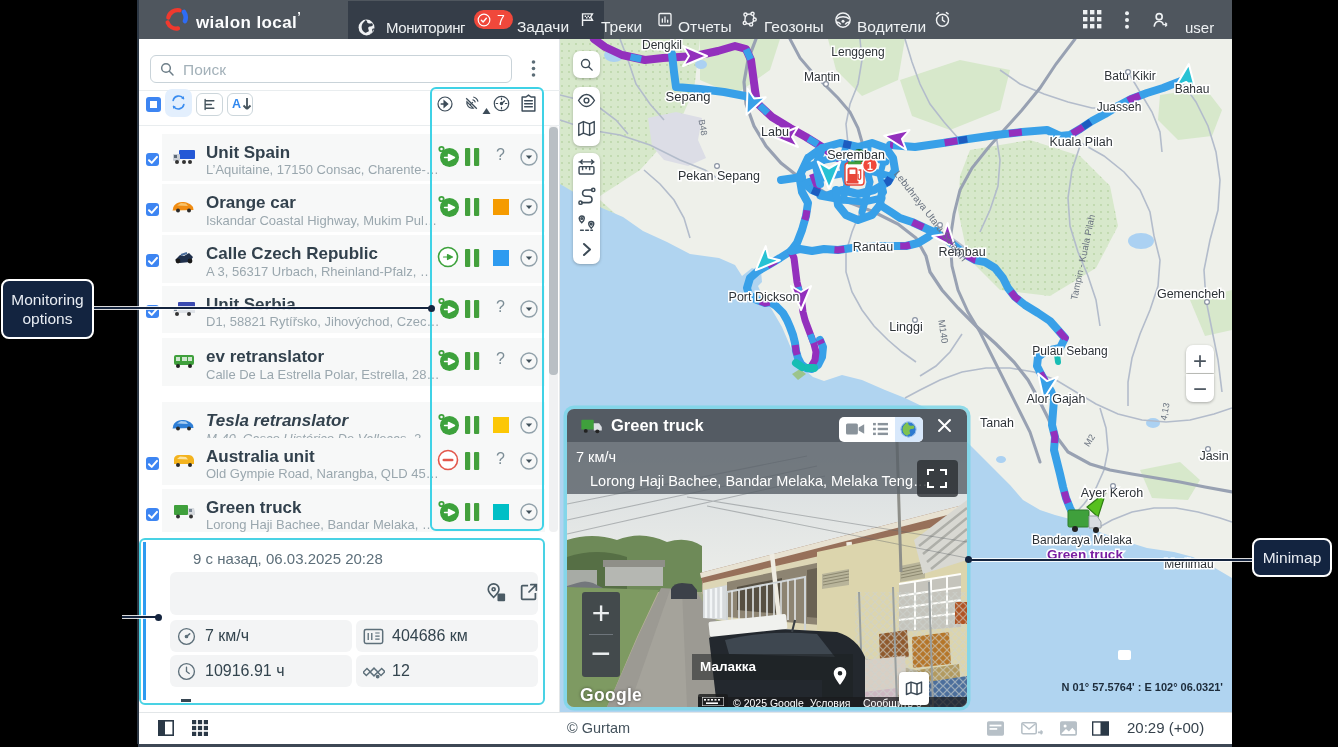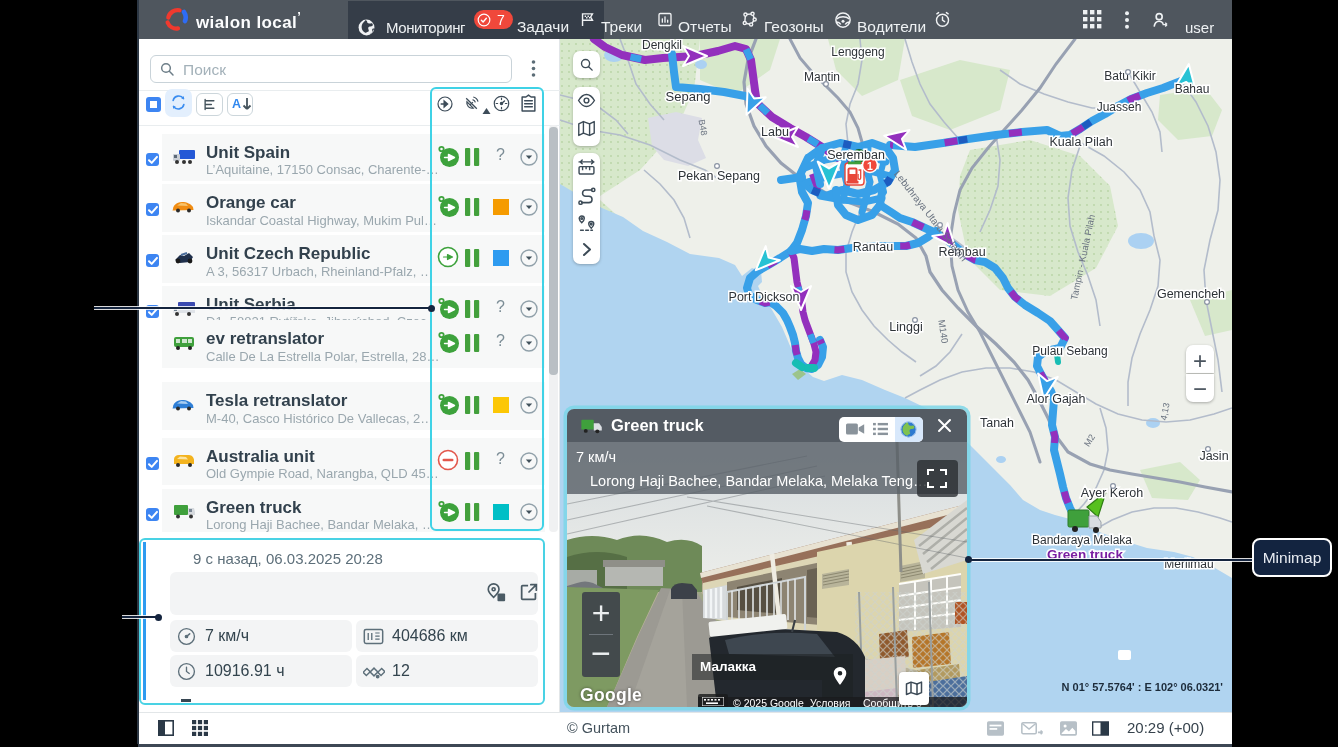--- a/index.html
+++ b/index.html
@@ -242,21 +242,21 @@
     <div class="ckbx" style="top:164.4px;"><svg width="14" height="14" viewBox="0 0 14 14">
             <path d="M3 7.2l2.7 2.7 5.3-6" fill="none" stroke="#fff" stroke-width="2" stroke-linecap="round" stroke-linejoin="round"></path>
           </svg></div>
     <div class="rowcard" style="top:196.1px; height:47.5px;">
     <svg class="abs" style="left:9px;top:13px;" width="26" height="18" viewBox="0 0 26 18">
             <path d="M4 12l5-5 4 1 5-3 4 4-3 5-10 1z" fill="#20304c"></path>
             <circle cx="7" cy="13" r="2.4" fill="#1a1a1a"></circle>
             <circle cx="19" cy="13" r="2.4" fill="#1a1a1a"></circle>
             <path d="M10 7l6-2" stroke="#4a6c9b" stroke-width="2"></path>
           </svg>
-    <div class="uname">Unit Czech Republic</div>
+    <div class="uname">Calle Czech Republic</div>
     <div class="uaddr">A 3, 56317 Urbach, Rheinland-Pfalz, Germ</div>
     <svg class="abs" style="left:275px;top:11px;" width="22" height="22" viewBox="0 0 22 22">
             <circle cx="11" cy="11" r="9.5" fill="#fff" stroke="#3da23c" stroke-width="1.6"></circle>
             <path d="M6.5 11h4V8.5l5 2.5-5 2.5V11z" fill="#3da23c" stroke="#3da23c" stroke-width="1.2" stroke-linejoin="round"></path>
           </svg>
     <svg class="abs" style="left:303px;top:14px;" width="15" height="18" viewBox="0 0 15 18">
             <rect x="0" y="0" width="5.2" height="18" rx="1" fill="#43a03c"></rect>
             <rect x="9" y="0" width="5.2" height="18" rx="1" fill="#43a03c"></rect>
           </svg>
     <div class="abs" style="left:331px;top:15px;width:16px;height:16px;background:#2e9bf0;"></div>
@@ -291,21 +291,21 @@
           </svg>
     <div class="abs" style="left:334px;top:12px;font-size:16px;color:#7c8d96;">?</div>
     <svg class="abs" style="left:358px;top:14px;" width="18" height="18" viewBox="0 0 18 18">
             <circle cx="9" cy="9" r="8" fill="none" stroke="#91a1aa" stroke-width="1.4"></circle>
             <path d="M5.8 7.5h6.4L9 11z" fill="#42525c"></path>
           </svg>
     </div>
     <div class="ckbx" style="top:265.8px;"><svg width="14" height="14" viewBox="0 0 14 14">
             <path d="M3 7.2l2.7 2.7 5.3-6" fill="none" stroke="#fff" stroke-width="2" stroke-linecap="round" stroke-linejoin="round"></path>
           </svg></div>
-    <div class="rowcard" style="top:281px; height:47.5px;">
+    <div class="rowcard" style="top:299px; height:47.5px;">
     <svg class="abs" style="left:9px;top:13px;" width="26" height="18" viewBox="0 0 26 18">
             <rect x="3" y="4" width="20" height="10" rx="2" fill="#3fa03c"></rect>
             <rect x="5" y="6" width="4" height="4" fill="#cfe6cf"></rect>
             <rect x="11" y="6" width="5" height="4" fill="#cfe6cf"></rect>
             <rect x="17" y="6" width="4" height="4" fill="#cfe6cf"></rect>
             <circle cx="7" cy="15" r="2" fill="#222"></circle>
             <circle cx="19" cy="15" r="2" fill="#222"></circle>
           </svg>
     <div class="uname">ev retranslator</div>
     <div class="uaddr">Calle De La Estrella Polar, Estrella, 28007</div>
@@ -318,21 +318,21 @@
     <svg class="abs" style="left:303px;top:14px;" width="15" height="18" viewBox="0 0 15 18">
             <rect x="0" y="0" width="5.2" height="18" rx="1" fill="#43a03c"></rect>
             <rect x="9" y="0" width="5.2" height="18" rx="1" fill="#43a03c"></rect>
           </svg>
     <div class="abs" style="left:334px;top:12px;font-size:16px;color:#7c8d96;">?</div>
     <svg class="abs" style="left:358px;top:14px;" width="18" height="18" viewBox="0 0 18 18">
             <circle cx="9" cy="9" r="8" fill="none" stroke="#91a1aa" stroke-width="1.4"></circle>
             <path d="M5.8 7.5h6.4L9 11z" fill="#42525c"></path>
           </svg>
     </div>
-    <div class="rowcard" style="top:343px; height:47.5px;">
+    <div class="rowcard" style="top:363px; height:47.5px;font-style:italic;">
     <svg class="abs" style="left:9px;top:13px;" width="26" height="18" viewBox="0 0 26 18">
             <path d="M2 12c0-3 3-7 9-7 5 0 9 2 11 5l.5 3-21 .5z" fill="#2f7fd6"></path>
             <path d="M6 8.5l4-2.5 5 .5 2 2.5z" fill="#a8cdf1"></path>
             <circle cx="7" cy="13.5" r="2" fill="#2b2b2b"></circle>
             <circle cx="18" cy="13.5" r="2" fill="#2b2b2b"></circle>
           </svg>
     <div class="uname">Tesla retranslator</div>
     <div class="uaddr">M-40, Casco Histórico De Vallecas, 28031</div>
     <svg class="abs" style="left:273px;top:9px;" width="26" height="26" viewBox="0 0 26 26">
             <circle cx="6.5" cy="6" r="2.2" fill="none" stroke="#3da23c" stroke-width="1.8"></circle>
@@ -870,20 +870,21 @@
         <path d="M2 14l5-5 3.5 3 4-4.5 3.5 4V15H2z" fill="#fff"></path>
       </svg>
     <svg class="abs" style="left:954px; top:8px;" width="17" height="15" viewBox="0 0 20 17">
         <rect x="0.8" y="0.8" width="18.4" height="15.4" fill="none" stroke="#2b3947" stroke-width="1.6"></rect>
         <rect x="10" y="0.8" width="9.2" height="15.4" fill="#2b3947"></rect>
       </svg>
     <div class="abs" style="left:989px; top:6px; font-size:15px; color:#37434d;">20:29 (+00)</div>
   </div>
   <div class="abs" style="left:138px; top:744px; width:1094px; height:3px; background:#3d4754;"></div>
 
+  <div class="annbox" style="left:1px; top:279px; width:93px; height:60px;">Monitoring<br>options</div>
   <div class="annline" style="left:94px; top:307px; width:338px;"></div>
   <div class="anndot" style="left:428px; top:305px;"></div>
 
   <div class="annline" style="left:122px; top:616px; width:36px;"></div>
   <div class="anndot" style="left:155px; top:614px;"></div>
 
   <div class="annbox" style="left:1252px; top:538px; width:80px; height:39px;">Minimap</div>
   <div class="annline" style="left:966px; top:559px; width:286px;"></div>
   <div class="anndot" style="left:965px; top:556px;"></div>
 

